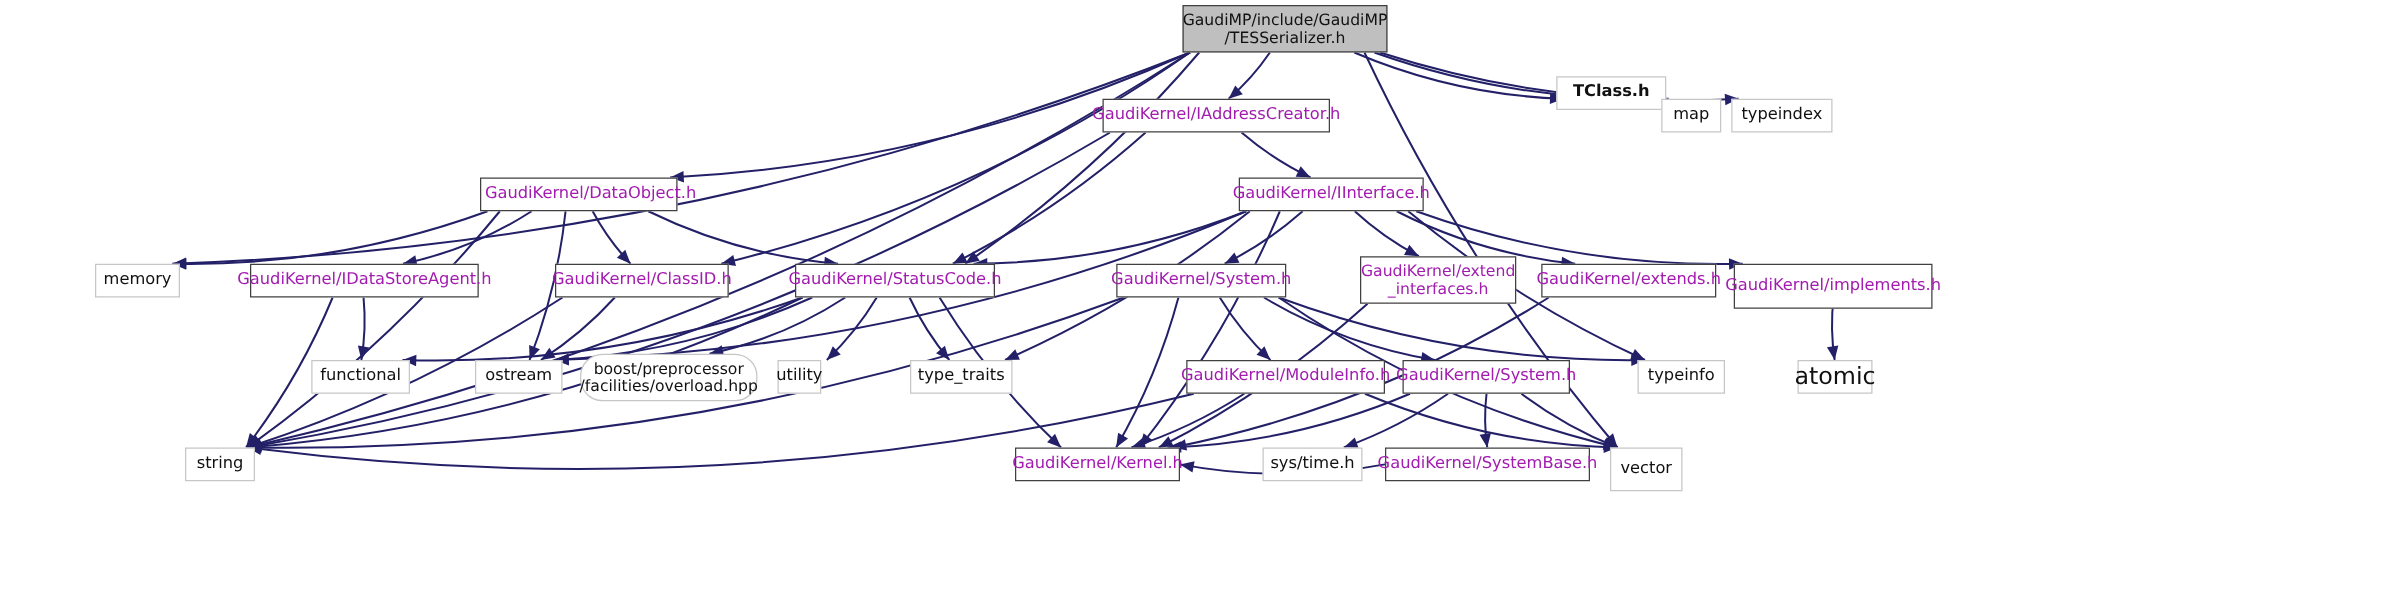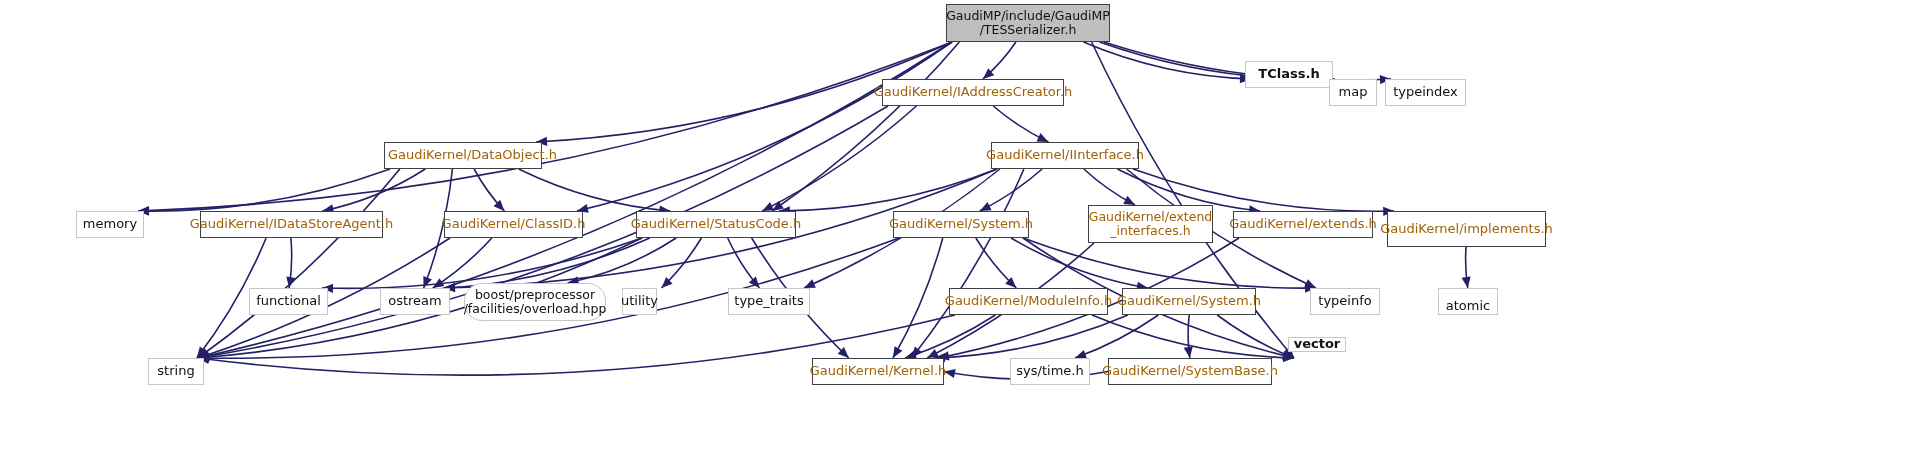--- a/index.html
+++ b/index.html
@@ -3,21 +3,21 @@
 <meta charset="utf-8">
 <style>
   html,body{margin:0;padding:0;background:#ffffff;}
   body{font-family:"DejaVu Sans","Liberation Sans",sans-serif;}
   #graph-wrap{position:relative;width:1926px;height:476px;background:#ffffff;overflow:hidden;}
   svg#graph{position:absolute;left:0;top:0;width:1926px;height:476px;}
   .edge{fill:none;stroke:#232067;stroke-width:1.6;}
   .arrow{fill:#232067;stroke:none;}
   .node-box{position:absolute;box-sizing:border-box;display:flex;align-items:center;justify-content:center;text-align:center;line-height:1.12;background:#ffffff;}
   .node-box.sys{border:1px solid #c6c6c6;color:#111111;}
-  .node-box.hdr{border:1.4px solid #404040;color:#a16207;}
+  .node-box.hdr{border:1.4px solid #404040;color:#a21caf;}
   .node-box.root{border:1.4px solid #404040;background:#bfbfbf;color:#111111;}
   .node-label{display:block;padding:0 6px;white-space:pre-line;}
 </style>
 </head>
 <body>
 
 <div id="graph-wrap">
   <svg id="graph" xmlns="http://www.w3.org/2000/svg">
       <path class="edge" d="M1015.9,42 Q1001.842,62.678 982.9,79"></path>
       <path class="arrow" d="M0,0 L-11,-4.6 L-11,4.6 Z" transform="translate(982.9,79) rotate(139.2490824020059)"></path>
@@ -198,32 +198,32 @@
       </div>
       <div class="node-box hdr" style="left: 949px; top: 288px; width: 159px; height: 27px; font-size: 13px;">
         <span class="node-label">GaudiKernel/ModuleInfo.h</span>
       </div>
       <div class="node-box hdr" style="left: 1122px; top: 288px; width: 134px; height: 27px; font-size: 13px;">
         <span class="node-label">GaudiKernel/System.h</span>
       </div>
       <div class="node-box sys" style="left: 1310px; top: 288px; width: 70px; height: 27px; font-size: 13px;">
         <span class="node-label">typeinfo</span>
       </div>
-      <div class="node-box sys" style="left: 1438px; top: 288px; width: 60px; height: 27px; font-size: 13px; align-items: flex-end;">
+      <div class="node-box sys" style="left: 1438px; top: 288px; width: 60px; height: 27px; font-size: 19px;">
         <span class="node-label">atomic</span>
       </div>
       <div class="node-box sys" style="left: 148px; top: 358px; width: 56px; height: 27px; font-size: 13px;">
         <span class="node-label">string</span>
       </div>
       <div class="node-box hdr" style="left: 812px; top: 358px; width: 132px; height: 27px; font-size: 13px;">
         <span class="node-label">GaudiKernel/Kernel.h</span>
       </div>
       <div class="node-box sys" style="left: 1010px; top: 358px; width: 80px; height: 27px; font-size: 13px;">
         <span class="node-label">sys/time.h</span>
       </div>
       <div class="node-box hdr" style="left: 1108px; top: 358px; width: 164px; height: 27px; font-size: 13px;">
         <span class="node-label">GaudiKernel/SystemBase.h</span>
       </div>
-      <div class="node-box sys" style="left: 1288px; top: 337px; width: 58px; height: 15px; font-size: 13px; font-weight: bold;">
+      <div class="node-box sys" style="left: 1288px; top: 358px; width: 58px; height: 35px; font-size: 13px;">
         <span class="node-label">vector</span>
       </div>
     </div>
 </div>
 
 </body></html>

